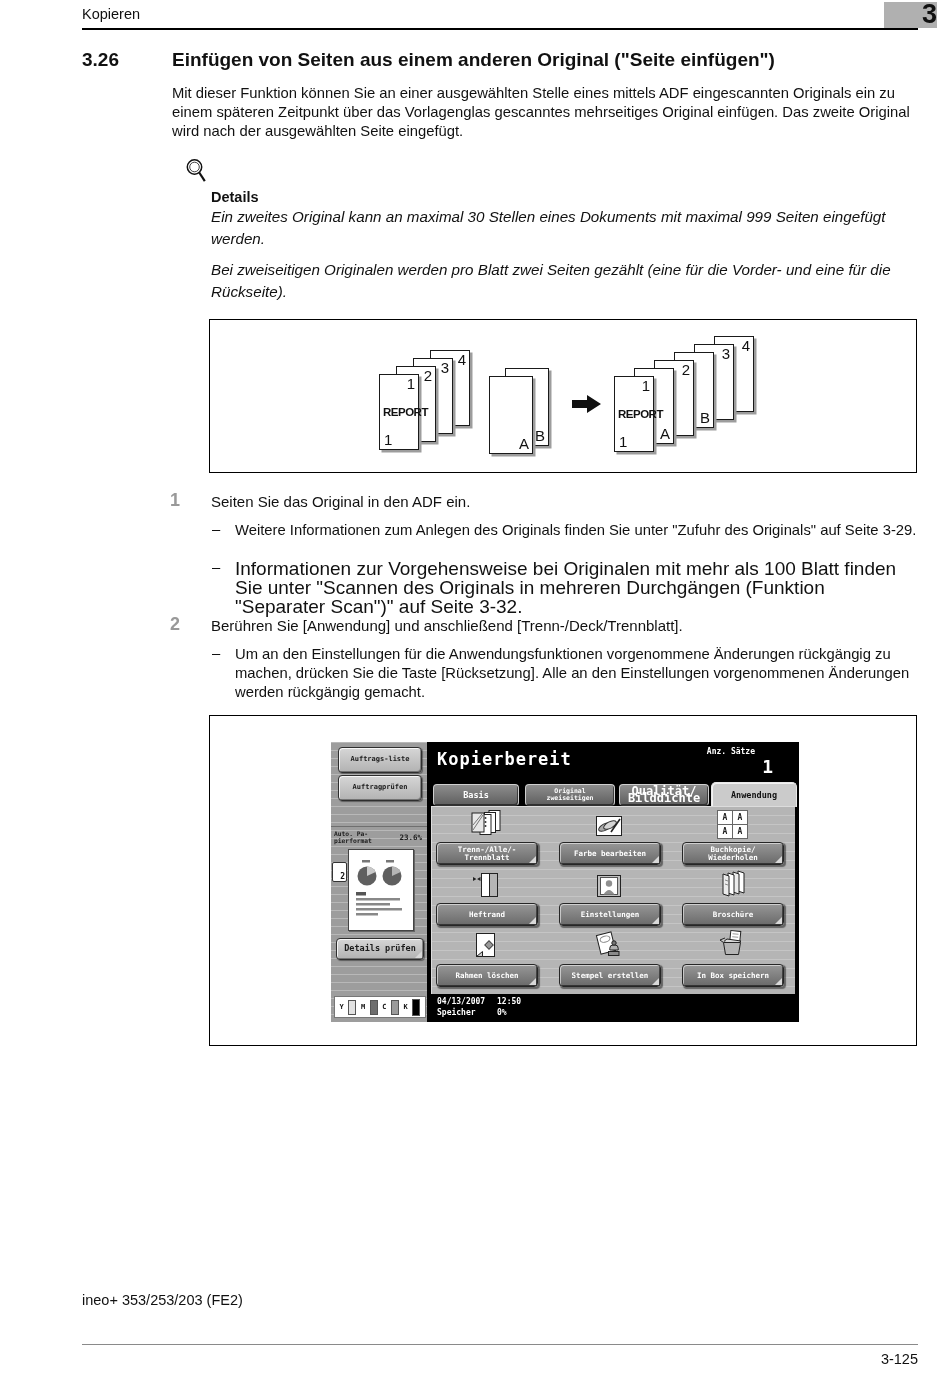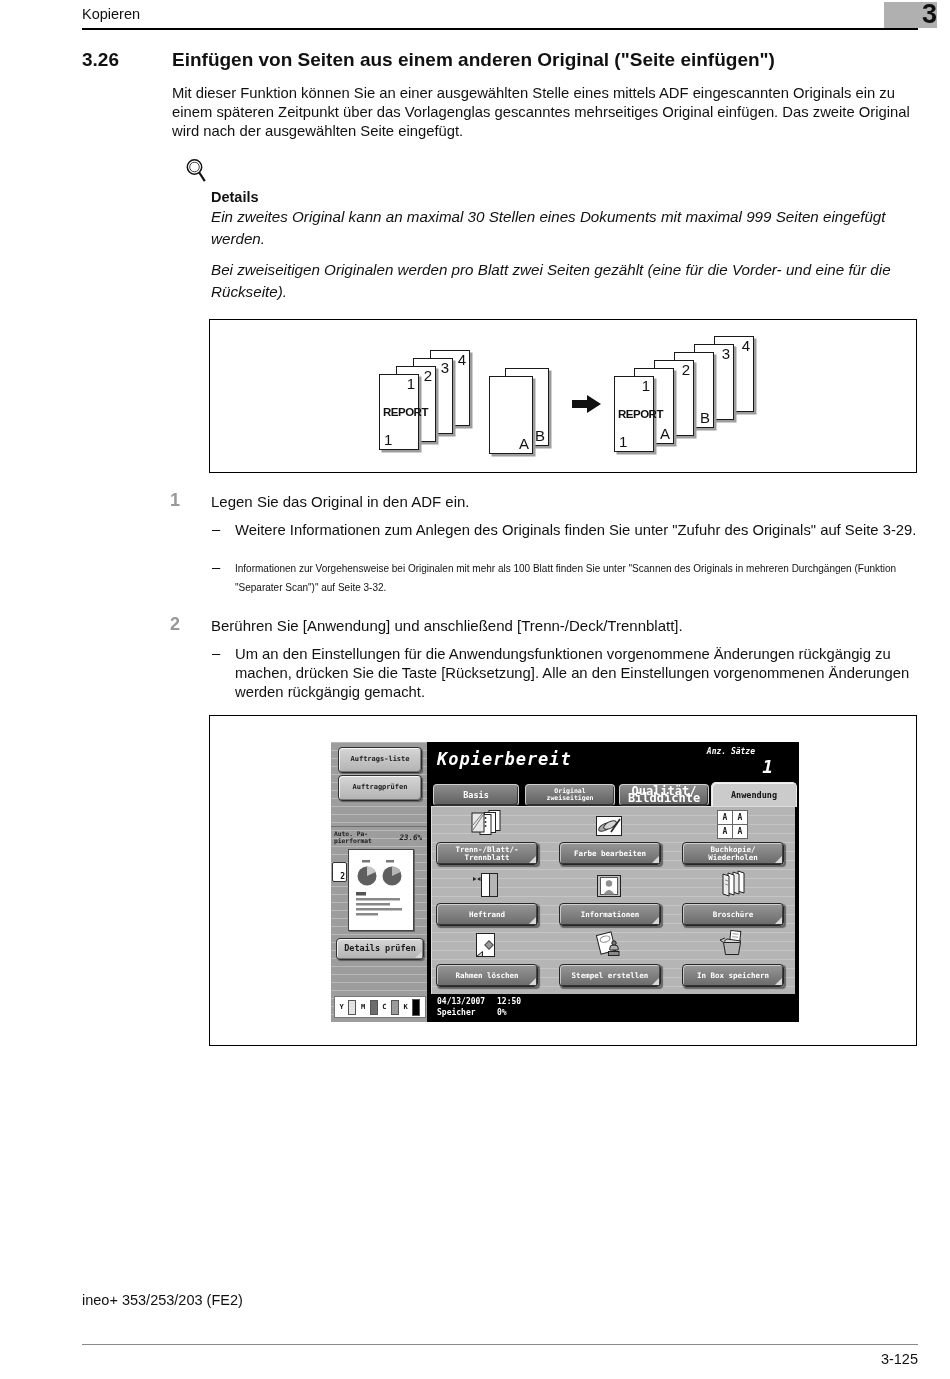--- a/index.html
+++ b/index.html
@@ -1,21 +1,21 @@
 <!DOCTYPE html>
 <html><head>
 <meta charset="utf-8">
 <style>
   html,body{margin:0;padding:0;background:#e8e8e8;}
   .page{position:relative;width:950px;height:1379px;background:#fff;overflow:hidden;
         font-family:"Liberation Sans",sans-serif;color:#111;padding-left:48px;}
   .abs{position:absolute;}
   .b{font-weight:bold;}
   .i{font-style:italic;}
-  .mono{font-family:"DejaVu Sans Mono",monospace;font-style:italic;}
+  .mono{font-family:"DejaVu Sans Mono",monospace;}
   
   .sheet{position:absolute;background:#fff;border:1.5px solid #1a1a1a;box-shadow:2.5px 2.5px 0 #9d9d9d;}
   .sheet .tl{position:absolute;top:0;right:3px;font-size:15px;}
   .sheet .bl{position:absolute;bottom:1px;right:3px;font-size:15px;}
   .sheet .bll{position:absolute;bottom:1px;left:4px;font-size:15px;}
   .sheet .ttl{position:absolute;top:31px;left:3px;font-size:11.5px;font-weight:bold;letter-spacing:-0.5px;}
   
   .screen{position:absolute;background:#000;}
   .sidebar{background:#9d9d9d;background-image:repeating-linear-gradient(180deg,rgba(255,255,255,.28) 0,rgba(255,255,255,.28) 1px,rgba(0,0,0,0) 1px,rgba(0,0,0,0) 8px);}
   .panel{background:#b5b5b5;background-image:repeating-linear-gradient(180deg,rgba(255,255,255,.22) 0,rgba(255,255,255,.22) 1px,rgba(0,0,0,0) 1px,rgba(0,0,0,0) 9px);box-shadow:inset 1px 1px 0 #dcdcdc;}
@@ -114,25 +114,25 @@
         <span class="bl">A</span>
       </div>
     <div class="sheet" style="left:404px;top:56px;width:38px;height:74px;z-index:6">
       <span class="tl">1</span>
       <span class="ttl">REPORT</span>
       <span class="bll">1</span>
     </div>
   </div>
 
   <div class="abs b" style="left:170px;top:490px;font-size:18px;color:#999">1</div>
-  <div class="abs" style="left:211px;top:493px;font-size:15px">Legen Sie das Original in den ADF ein.</div>
+  <div class="abs" style="left:211px;top:493px;font-size:15px">Seiten Sie das Original in den ADF ein.</div>
   <div class="abs" style="left:212px;top:521px;font-size:14.8px">–</div>
   <div class="abs" style="left:235px;top:521px;width:682px;font-size:14.8px;line-height:19px">Weitere Informationen zum Anlegen des Originals finden Sie unter "Zufuhr des Originals" auf Seite 3-29.</div>
   <div class="abs" style="left:212px;top:559px;font-size:14.8px">–</div>
-  <div class="abs" style="left:235px;top:559px;width:682px;font-size:10px;line-height:19px">Informationen zur Vorgehensweise bei Originalen mit mehr als 100 Blatt finden Sie unter "Scannen des Originals in mehreren Durchgängen (Funktion "Separater Scan")" auf Seite 3-32.</div>
+  <div class="abs" style="left:235px;top:559px;width:682px;font-size:19px;line-height:19px">Informationen zur Vorgehensweise bei Originalen mit mehr als 100 Blatt finden Sie unter "Scannen des Originals in mehreren Durchgängen (Funktion "Separater Scan")" auf Seite 3-32.</div>
 
   <div class="abs b" style="left:170px;top:614px;font-size:18px;color:#999">2</div>
   <div class="abs" style="left:211px;top:617px;font-size:15px">Berühren Sie [Anwendung] und anschließend [Trenn-/Deck/Trennblatt].</div>
   <div class="abs" style="left:212px;top:645px;font-size:14.8px">–</div>
   <div class="abs" style="left:235px;top:645px;width:678px;font-size:14.8px;line-height:19px">Um an den Einstellungen für die Anwendungsfunktionen vorgenommene Änderungen rückgängig zu machen, drücken Sie die Taste [Rücksetzung]. Alle an den Einstellungen vorgenommenen Änderungen werden rückgängig gemacht.</div>
 
   <div class="abs" style="left:209px;top:715px;width:708px;height:331px;border:1.5px solid #000;box-sizing:border-box">
     <div class="screen" style="left:121px;top:26px;width:468px;height:280px">
 
       <div class="abs sidebar" style="left:0;top:0;width:96px;height:280px">
@@ -227,21 +227,21 @@
           </svg>
         </span>
         <span class="abs agrid" style="left:286px;top:4px">
           <span>A</span>
           <span>A</span>
           <span>A</span>
           <span>A</span>
         </span>
 
         <div class="scr-btn fn fold" style="left:5px;top:36px">
-          <span>Trenn-/Blatt/-</span>
+          <span>Trenn-/Alle/-</span>
           <span>Trennblatt</span>
         </div>
         <div class="scr-btn fn fold" style="left:128px;top:36px">
           <span>Farbe bearbeiten</span>
         </div>
         <div class="scr-btn fn fold" style="left:251px;top:36px">
           <span>Buchkopie/</span>
           <span>Wiederholen</span>
         </div>
 
@@ -271,21 +271,21 @@
             </g>
             <line x1="8" y1="11" x2="11" y2="12" stroke="#888"></line>
             <line x1="8" y1="15" x2="11" y2="16" stroke="#888"></line>
           </svg>
         </span>
 
         <div class="scr-btn fn fold" style="left:5px;top:97px">
           <span>Heftrand</span>
         </div>
         <div class="scr-btn fn fold" style="left:128px;top:97px">
-          <span>Informationen</span>
+          <span>Einstellungen</span>
         </div>
         <div class="scr-btn fn fold" style="left:251px;top:97px">
           <span>Broschüre</span>
         </div>
 
         <span class="abs" style="left:41px;top:125px">
           <svg width="28" height="28" viewBox="0 0 28 28">
             <rect x="4.5" y="2.5" width="18" height="23" fill="#fff" stroke="#222"></rect>
             <path d="M4.5 25.5 l6 -5 v5 z" fill="#cfcfcf" stroke="#222"></path>
             <rect x="14" y="11" width="6" height="6" fill="#9a9a9a" stroke="#444" transform="rotate(45 17 14)"></rect>

